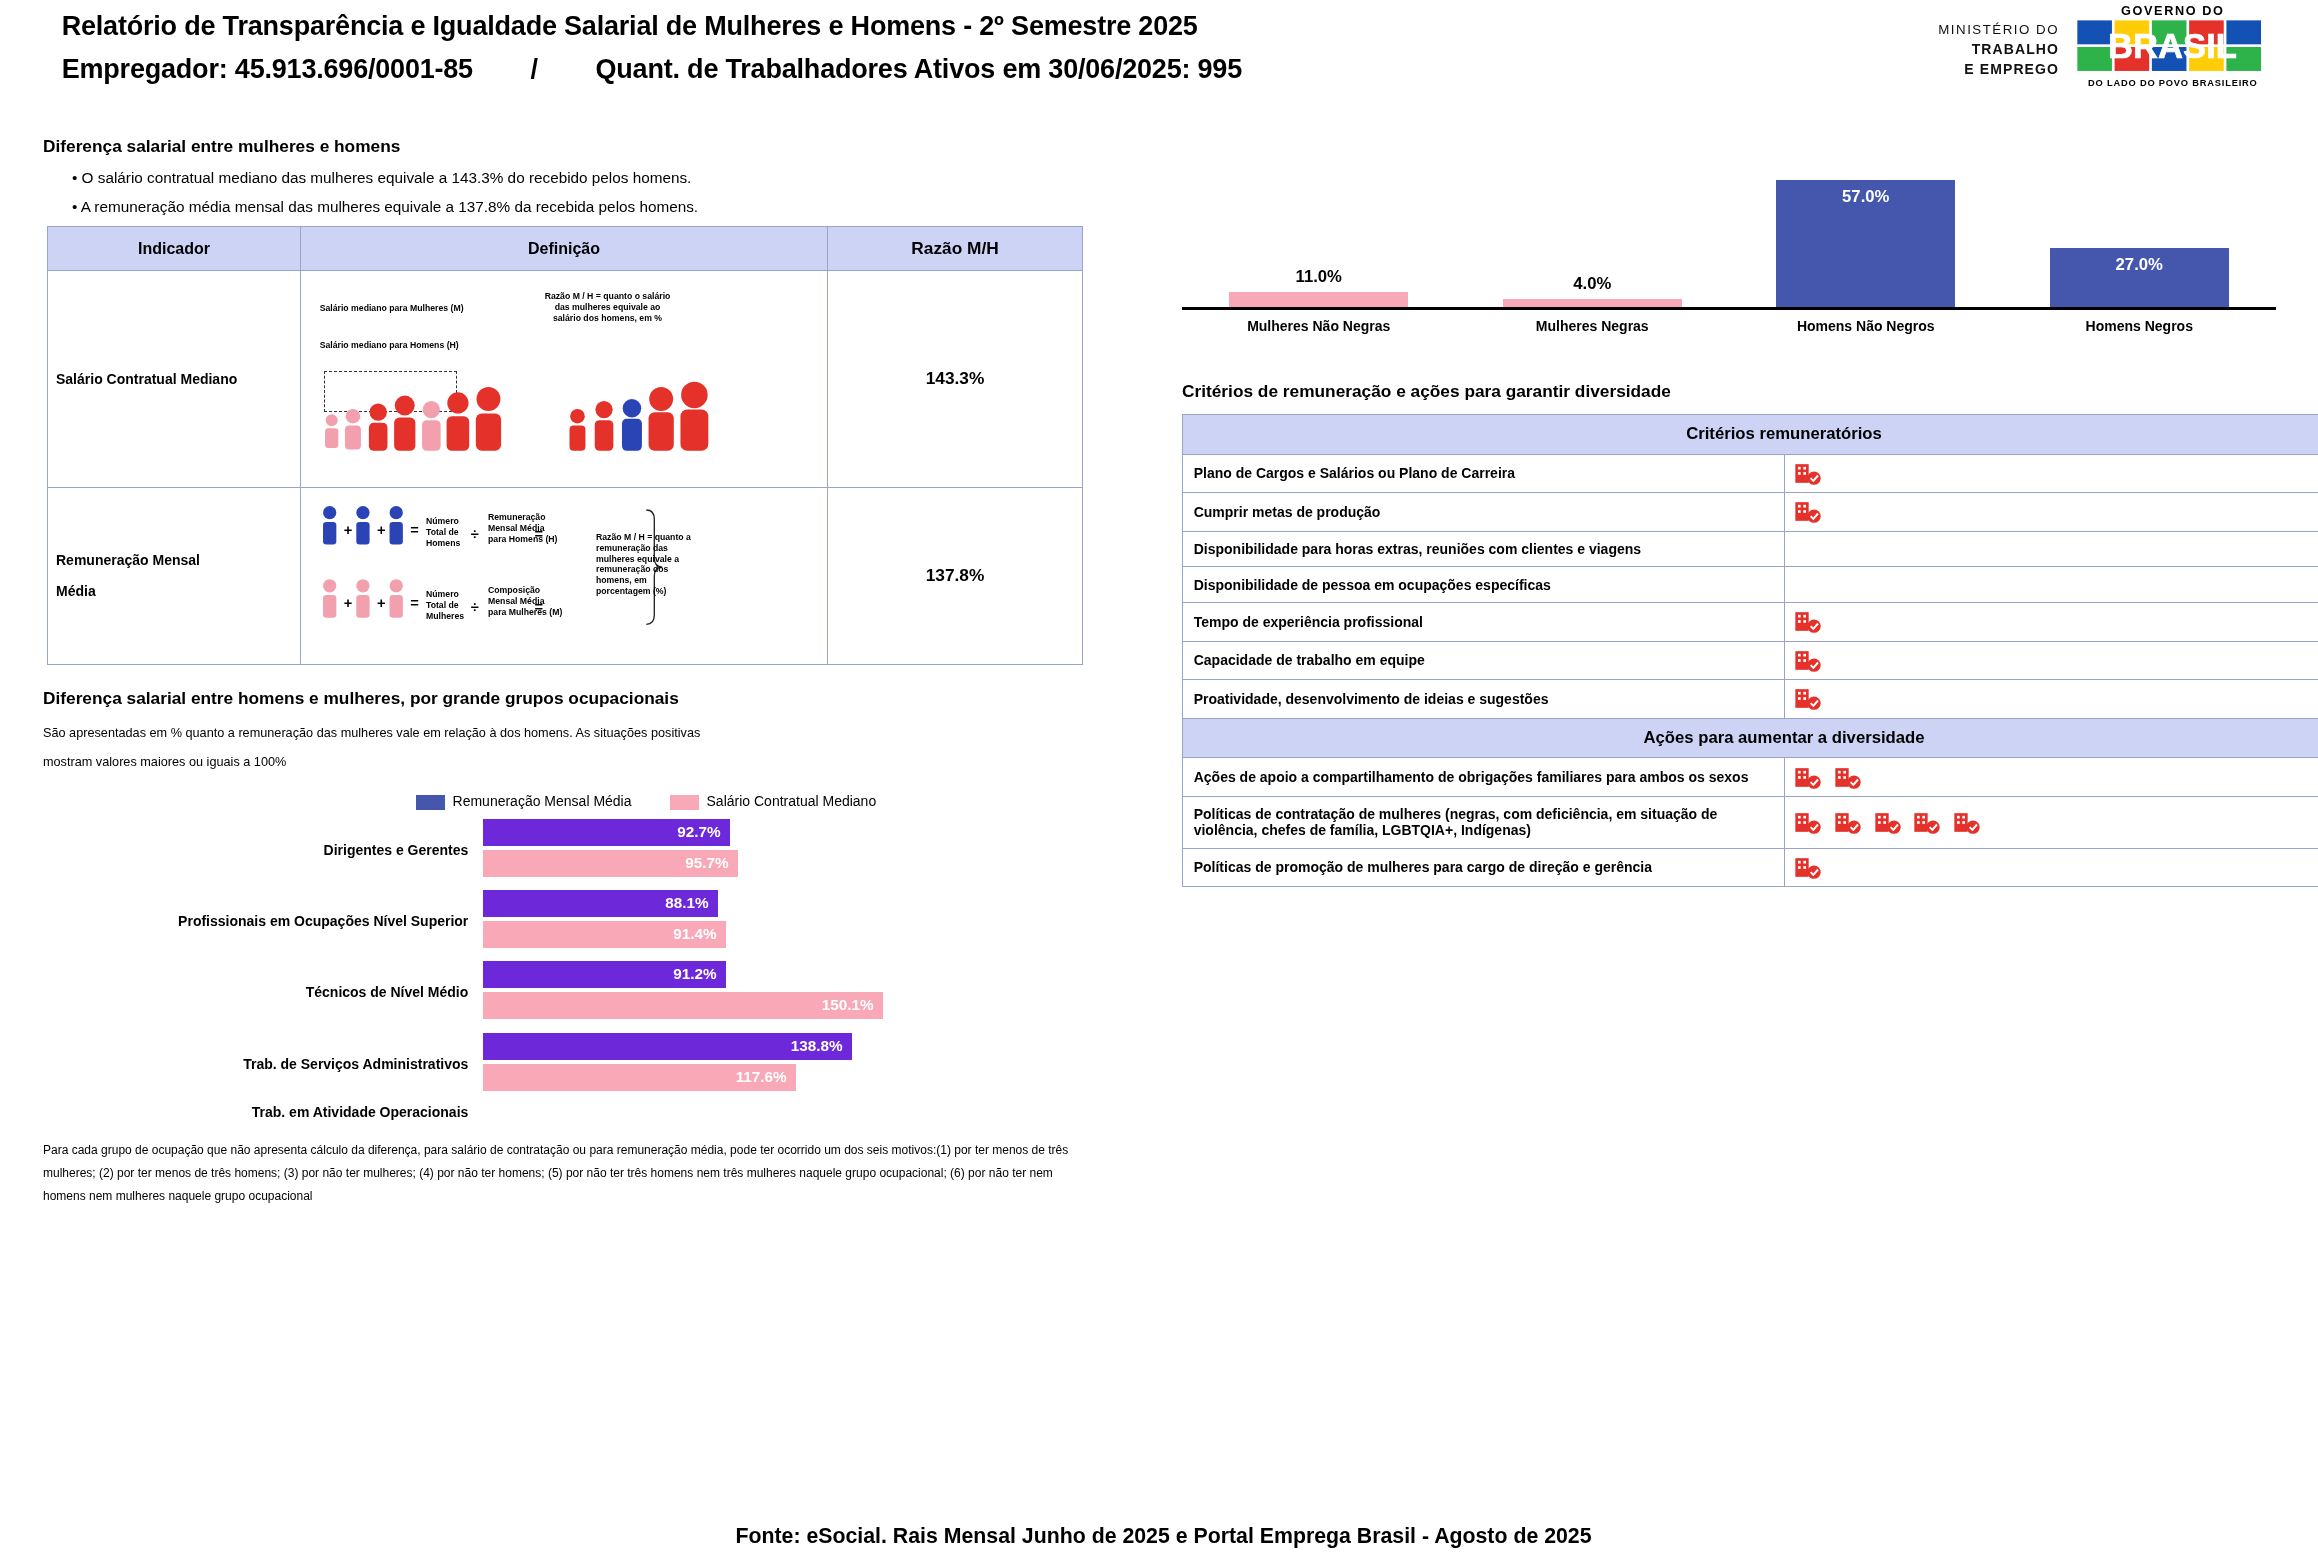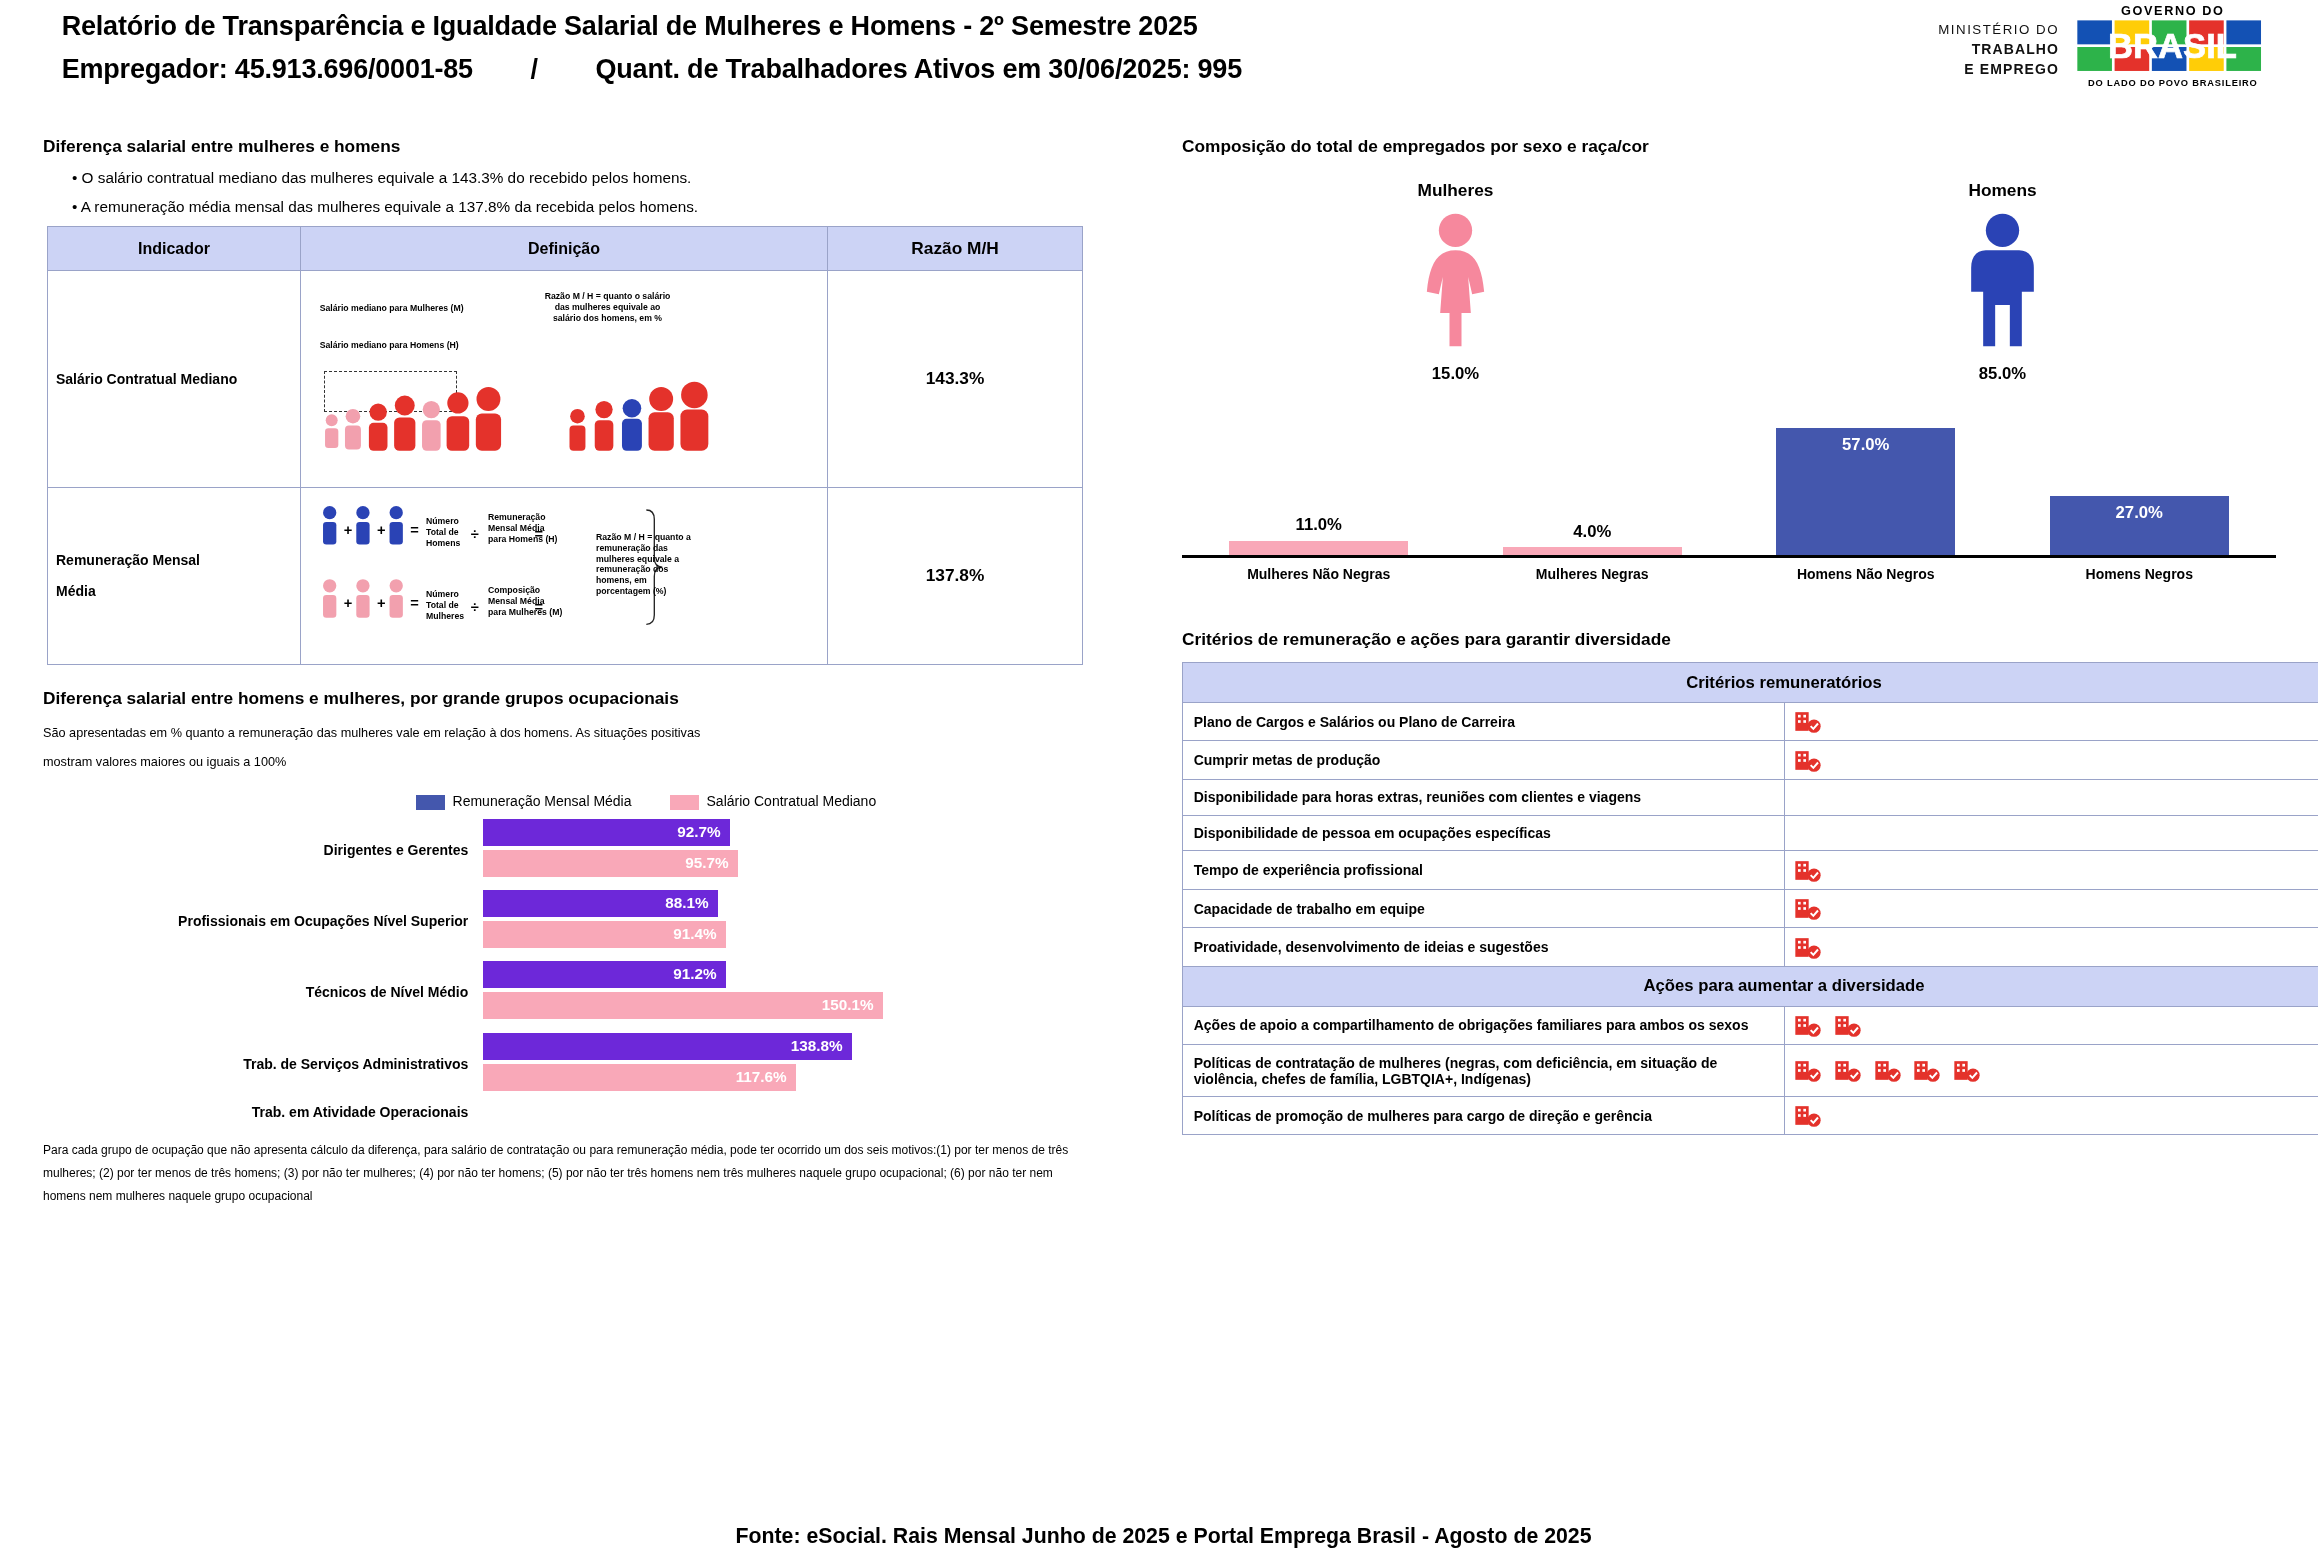--- a/index.html
+++ b/index.html
@@ -324,40 +324,21 @@
         </div>
         <div class="occ-row">
           <div class="occ-name">Trab. em Atividade Operacionais</div>
         </div>
       </div>
 
       <div class="foot-note">Para cada grupo de ocupação que não apresenta cálculo da diferença, para salário de contratação ou para remuneração média, pode ter ocorrido um dos seis motivos:(1) por ter menos de três mulheres; (2) por ter menos de três homens; (3) por não ter mulheres; (4) por não ter homens; (5) por não ter três homens nem três mulheres naquele grupo ocupacional; (6) por não ter nem homens nem mulheres naquele grupo ocupacional</div>
     </div>
 
     <div class="col-right">
-      <div class="sec-title">Composição do total de empregados por sexo e raça/cor</div>
-
-      <div class="comp-head">
-        <div class="comp-col">
-          <div class="name">Mulheres</div>
-          <svg width="87" height="140" viewBox="0 0 130 210">
-            <circle cx="65" cy="26" r="25" fill="#f6889d"></circle>
-            <path d="M65 56 C38 56 26 76 22 118 L40 122 L46 96 L42 150 L56 150 L56 200 L74 200 L74 150 L88 150 L84 96 L90 122 L108 118 C104 76 92 56 65 56 Z" fill="#f6889d"></path>
-          </svg>
-          <div class="pct">15.0%</div>
-        </div>
-        <div class="comp-col">
-          <div class="name">Homens</div>
-          <svg width="87" height="140" viewBox="0 0 130 210">
-            <circle cx="65" cy="26" r="25" fill="#2a43b5"></circle>
-            <path d="M40 56 L90 56 C104 56 112 66 112 82 L112 118 L94 118 L94 200 L76 200 L76 138 L54 138 L54 200 L36 200 L36 118 L18 118 L18 82 C18 66 26 56 40 56 Z" fill="#2a43b5"></path>
-          </svg>
-          <div class="pct">85.0%</div>
-        </div>
-      </div>
+
 
       <div class="barchart">
         <div class="bars">
           <div class="barwrap">
             <div class="barlabel-out">11.0%</div>
             <div class="bar pink" style="height:14.7px"></div>
           </div>
           <div class="barwrap">
             <div class="barlabel-out">4.0%</div>
             <div class="bar pink" style="height:8px"></div>

